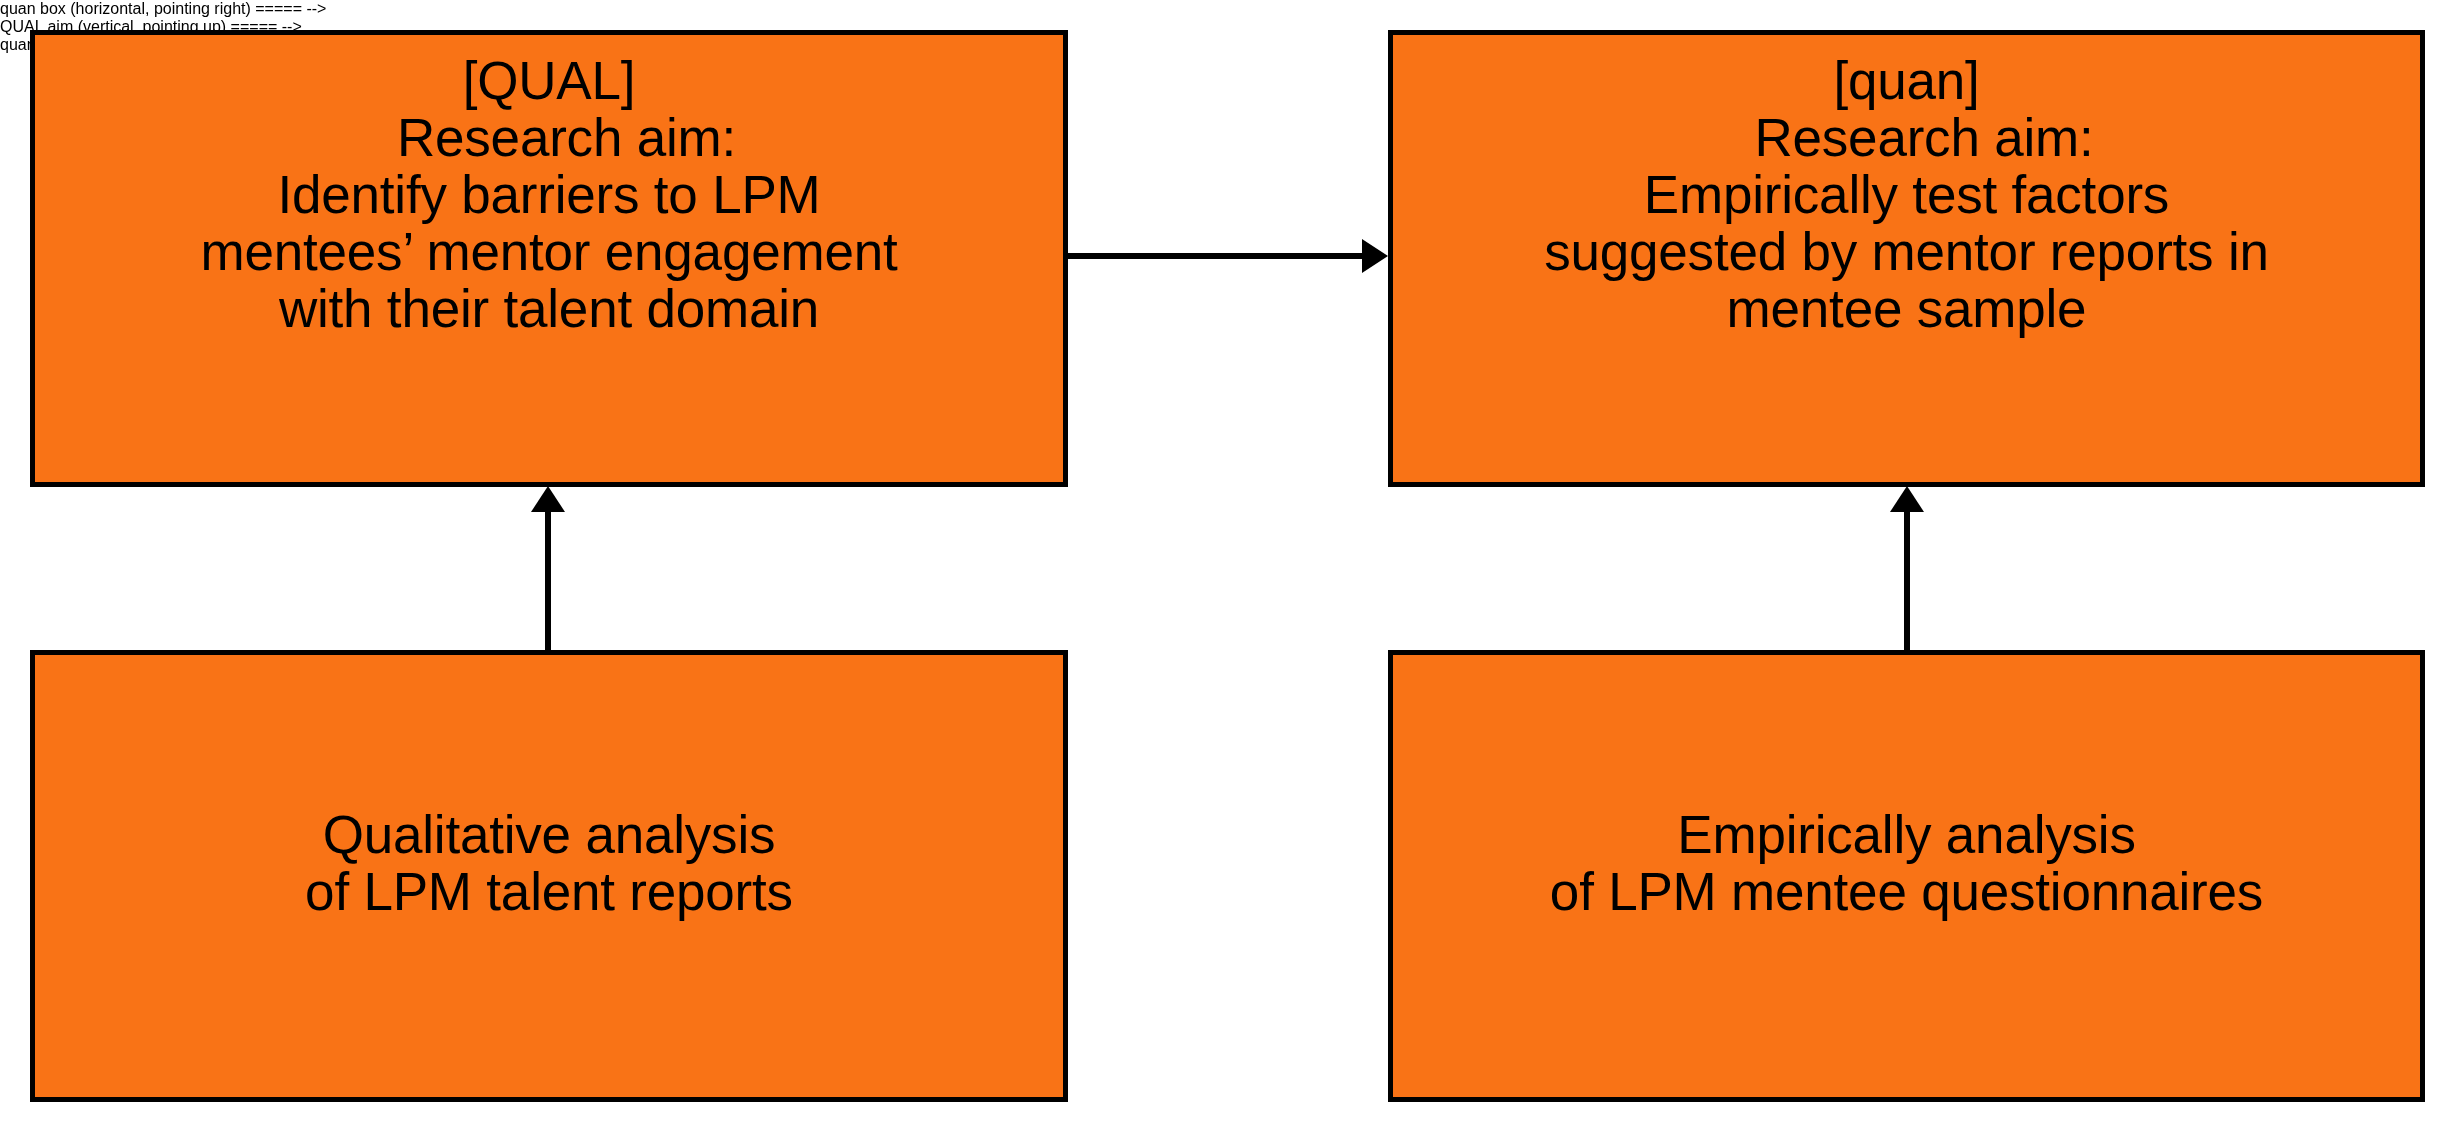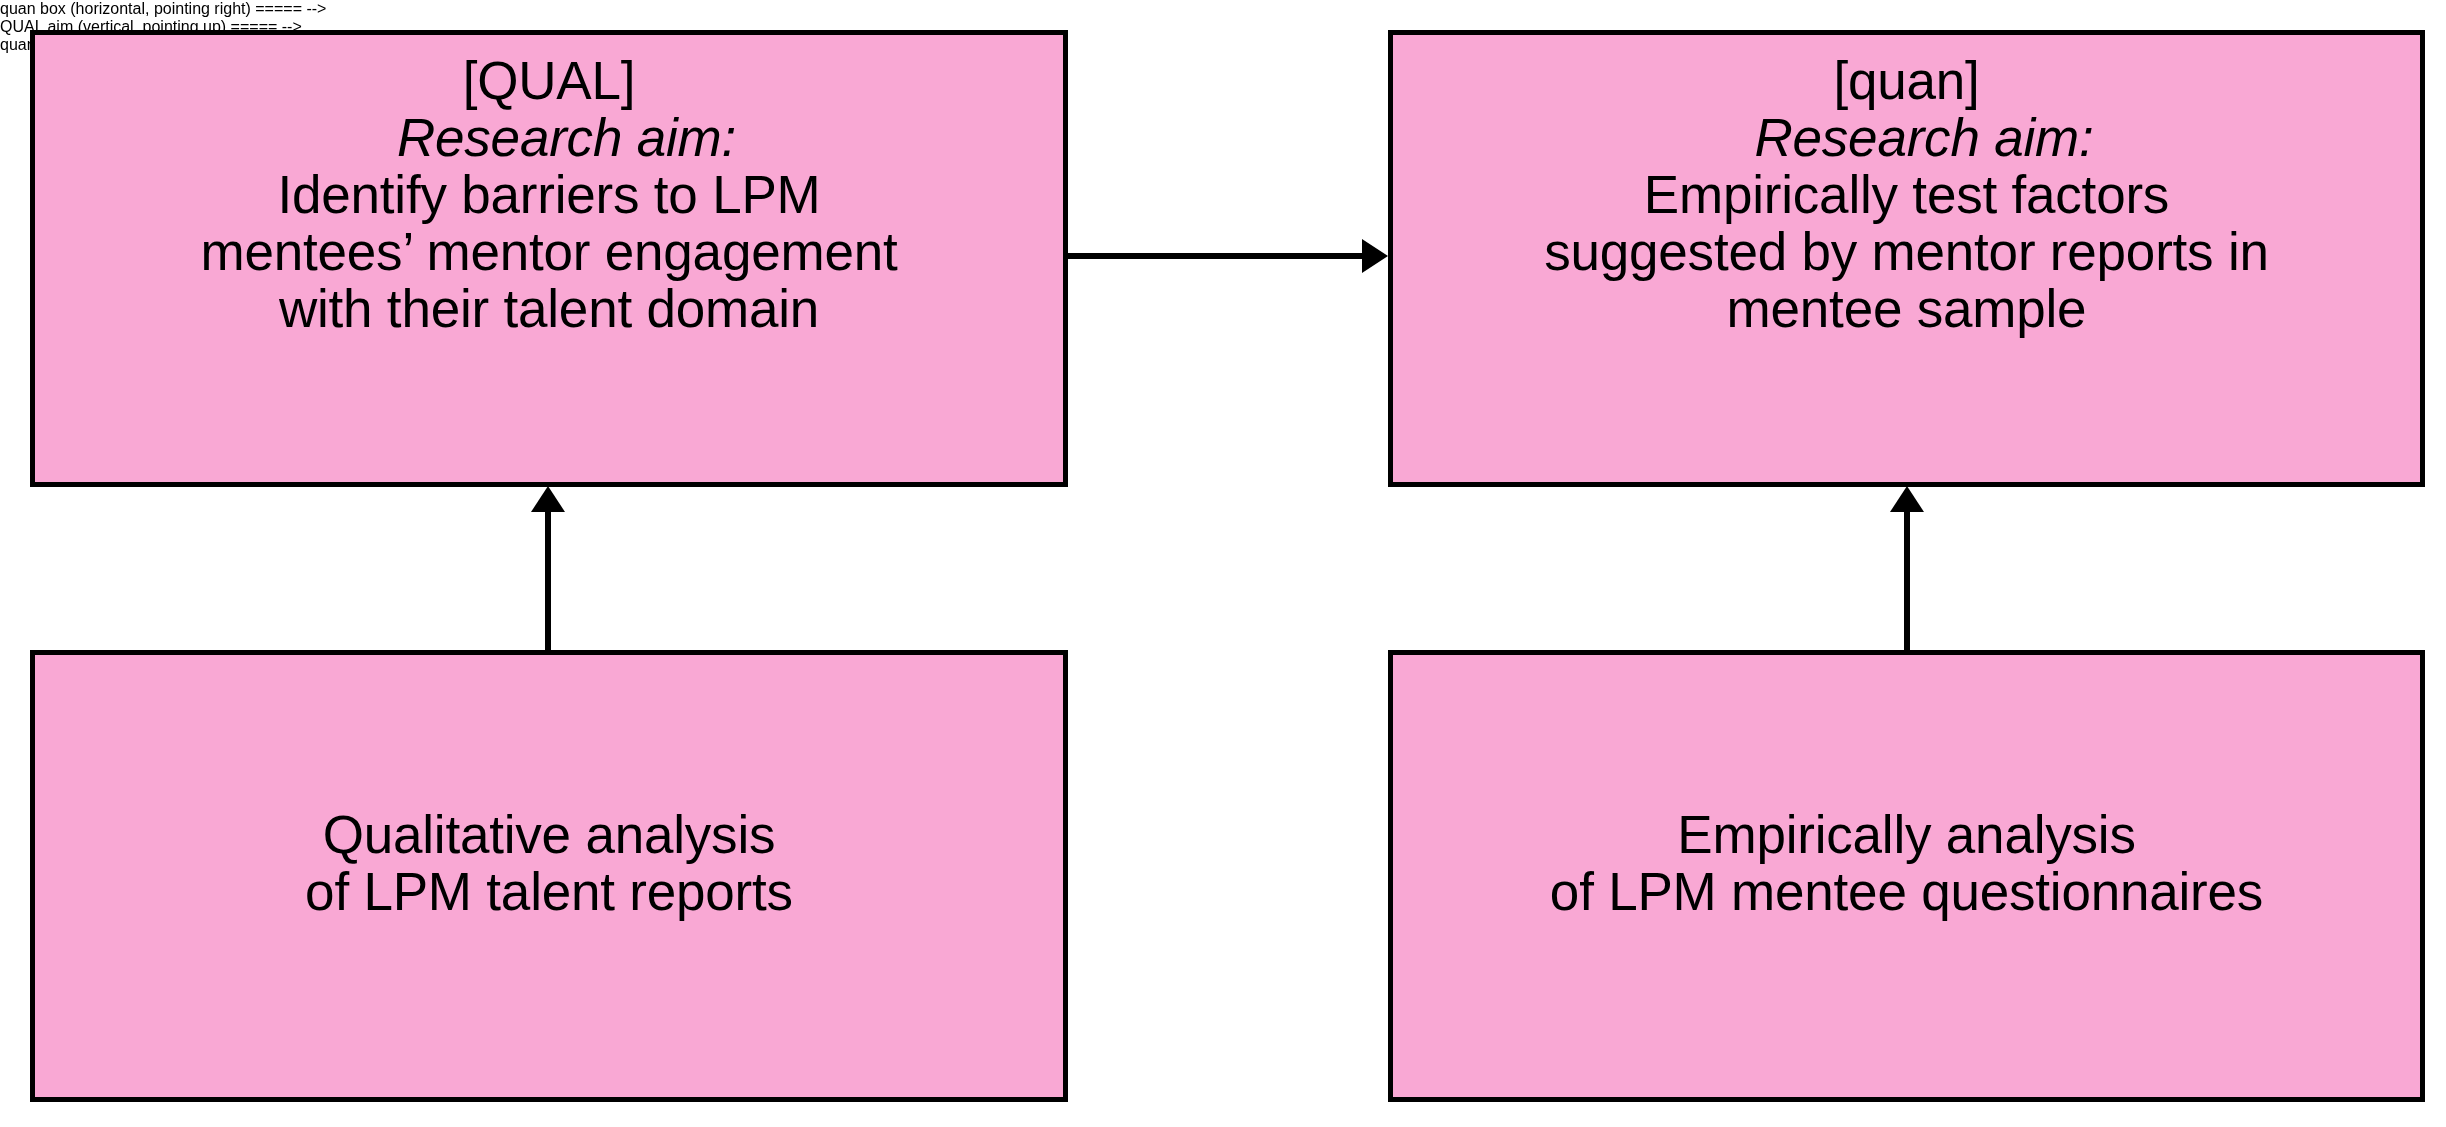--- a/index.html
+++ b/index.html
@@ -16,40 +16,39 @@
     width: 2446px;
     height: 1127px;
     background: #ffffff;
     overflow: hidden;
   }
 
   .box {
     position: absolute;
     box-sizing: border-box;
     border: 5px solid #000000;
-    background: #f9a8d4;
+    background: #f97316;
   }
 
   .box-inner {
     position: absolute;
     left: 0;
     right: 0;
     text-align: center;
   }
 
   .line {
     display: block;
     font-size: 53px;
     line-height: 1.075;
     white-space: nowrap;
     letter-spacing: -0.2px;
   }
 
   .line.italic {
-    font-style: italic;
     padding-left: 35px;
   }
 
   
   #box-qual .box-inner { top: 18px; }
   #box-quan .box-inner { top: 18px; }
 
   
   #box-qual-analysis .box-inner { top: 152px; }
   #box-quan-analysis .box-inner { top: 152px; }

